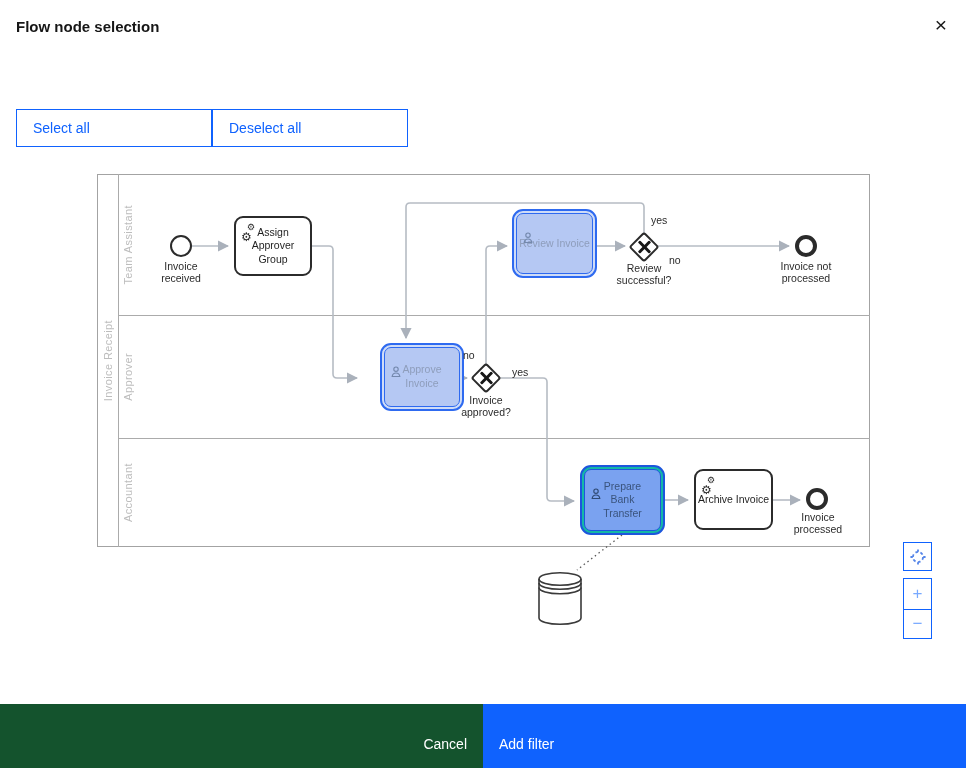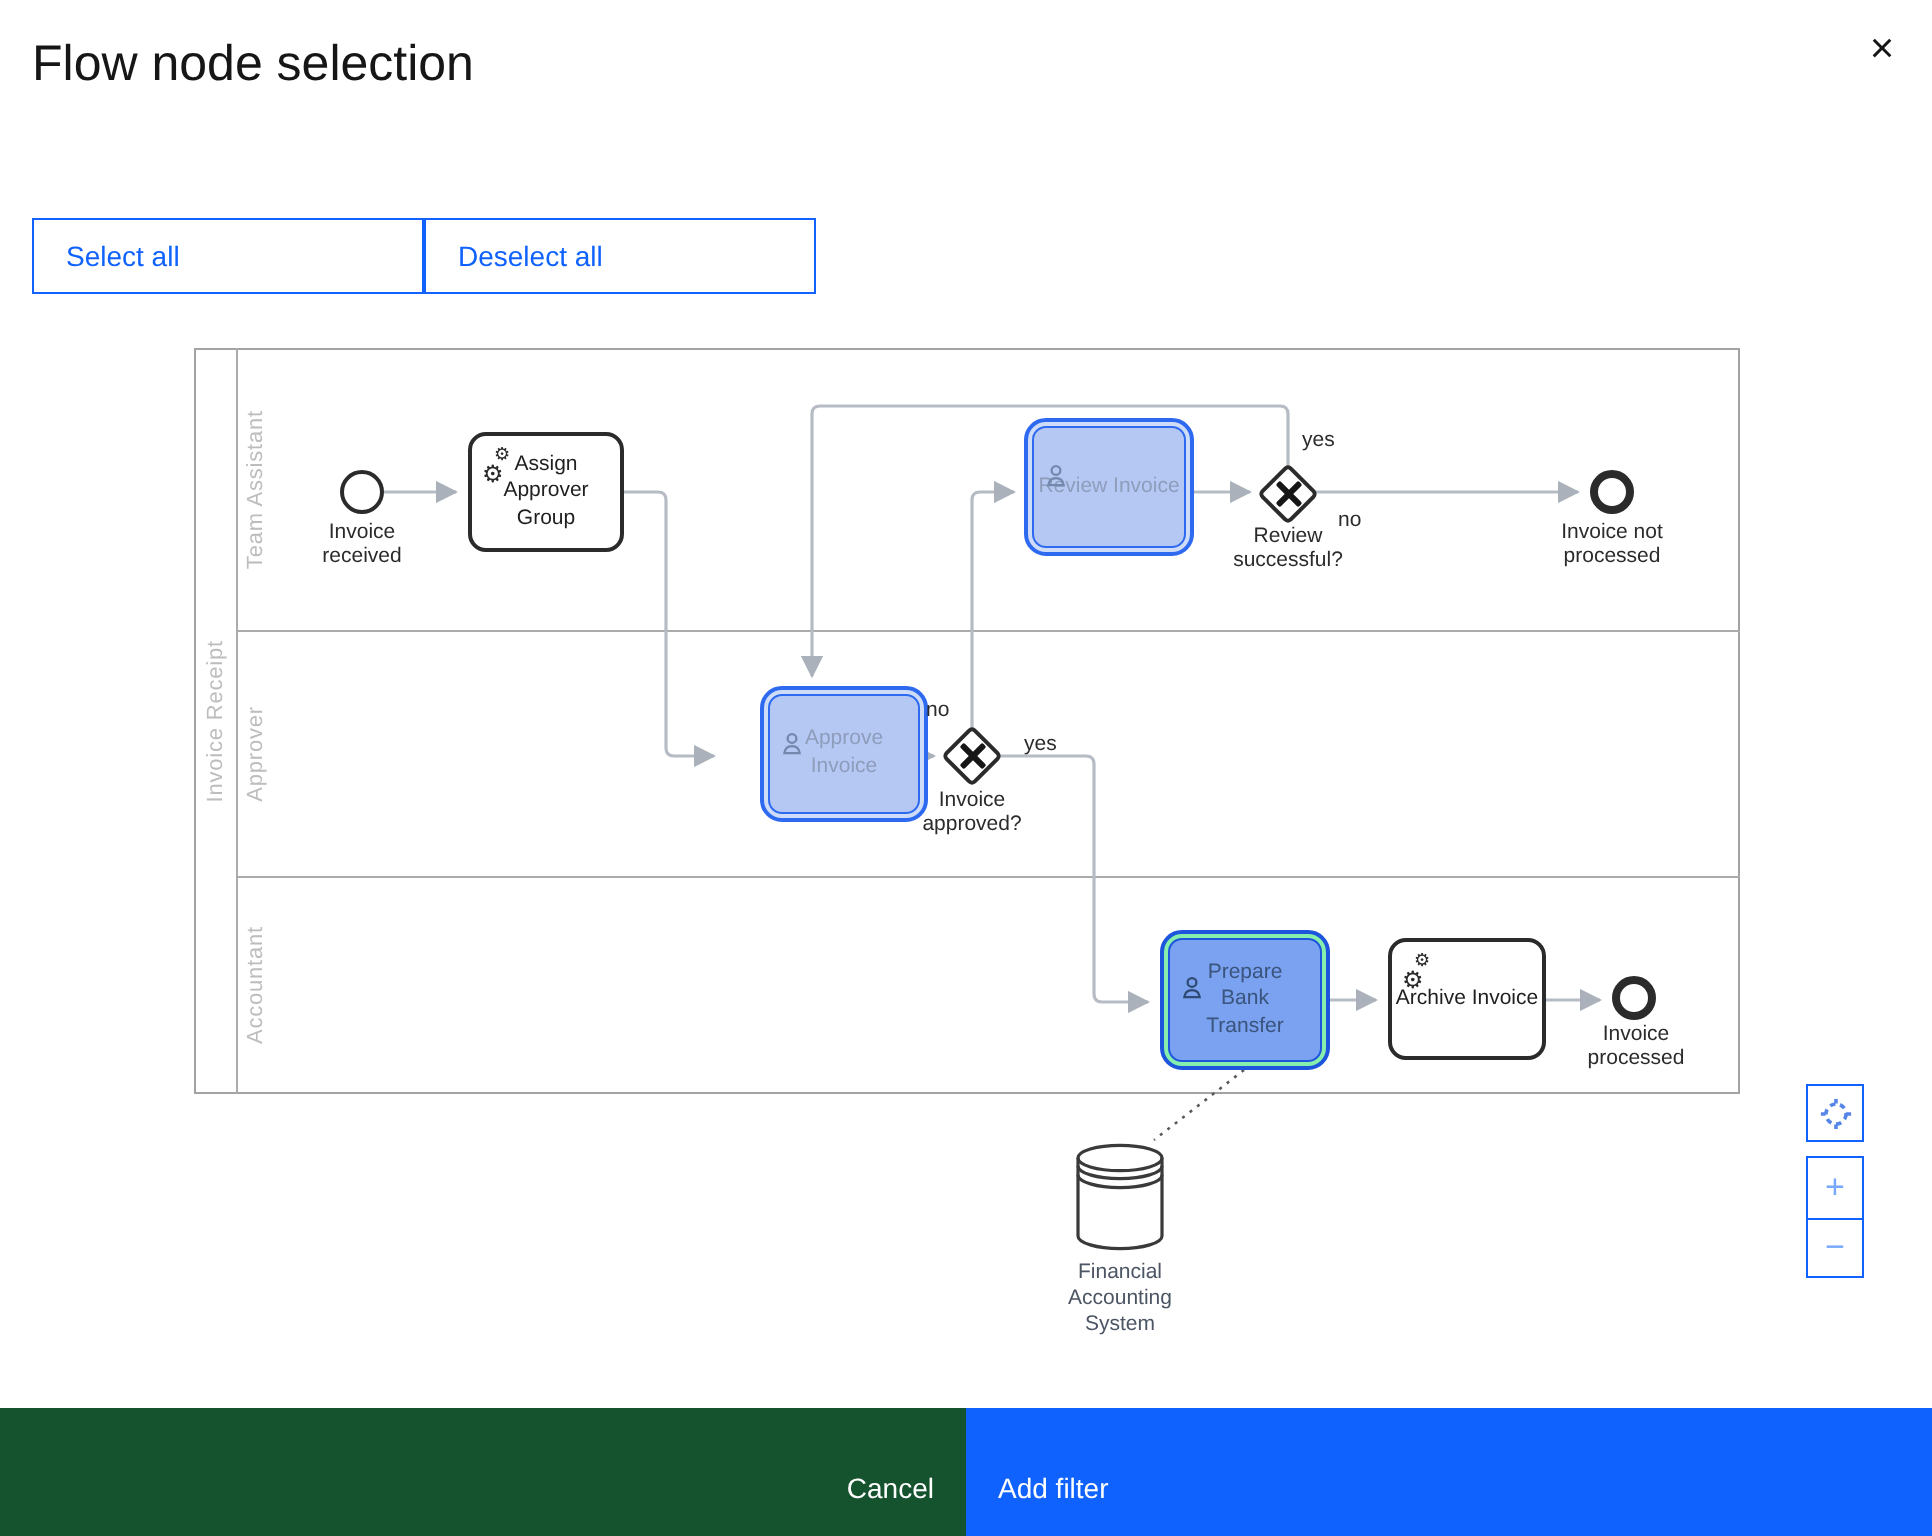--- a/index.html
+++ b/index.html
@@ -1,21 +1,21 @@
 <!DOCTYPE html>
 <html><head>
 <meta charset="utf-8">
 <style>
   * { margin:0; padding:0; box-sizing:border-box; }
   html,body { width:966px; height:768px; background:#fff; overflow:hidden;
     font-family:"Liberation Sans","DejaVu Sans",sans-serif; }
   .root { position:relative; width:966px; height:768px; background:#fff; }
 
   
-  .title { position:absolute; left:16px; top:18px; font-size:25px; color:#161616; font-weight:400; }
+  .title { position:absolute; left:16px; top:18px; font-size:15px; color:#161616; font-weight:700; }
   .close-btn { position:absolute; left:922px; top:6px; width:38px; height:38px;
     display:flex; align-items:center; justify-content:center; font-size:21px; font-weight:300;
     color:#161616; cursor:pointer; background:none; border:none; }
   .description { position:absolute; left:16px; top:75px; font-size:14px; color:#161616; }
   .hdr-btn { position:absolute; top:109px; height:38px; width:196px; background:#fff;
     border:1px solid #0f62fe; color:#0f62fe; font-size:14px; text-align:left;
     padding:0 0 0 16px; cursor:pointer; font-family:inherit; }
   .hdr-btn.select { left:16px; }
   .hdr-btn.deselect { left:212px; }
 
@@ -52,21 +52,21 @@
     font-size:10.5px; color:#1f1f1f; line-height:1.25; white-space:pre-line; cursor:pointer; }
   .gears { position:absolute; top:1px; left:5px; color:#2b2b2b; font-size:12px; line-height:1; }
   .gears .g2 { position:absolute; left:6px; top:4px; font-size:9px; }
 
   .sel { position:absolute; border-radius:11px; padding:2px; cursor:pointer; }
   .sel .inner { width:100%; height:100%; border-radius:7px; display:flex; align-items:center;
     justify-content:center; text-align:center; font-size:10.5px; line-height:1.3;
     white-space:pre-line; position:relative; }
   .sel.light { border:2px solid #2e6af0; background:#cfdcf7; }
   .sel.light .inner { border:1.5px solid #2e6af0; background:#b5c8f3; color:#8e9dbb; }
-  .sel.dark { border:2px solid #1d56dd; background:#86efac; }
+  .sel.dark { border:2px solid #1d56dd; background:#14b8a6; }
   .sel.dark .inner { border:1.5px solid #1d56dd; background:#7aa2f0; color:#3a547d; }
   .user-ico { position:absolute; top:3px; left:4px; }
 
   .node-label { position:absolute; text-align:center; font-size:10.5px; color:#2b2b2b;
     line-height:1.18; white-space:pre-line; }
   .flow-label { position:absolute; font-size:10.5px; color:#2b2b2b;margin-top:13px; }
   .ds-label { position:absolute; text-align:center; font-size:10.5px; color:#4b5563;
     line-height:1.22; white-space:pre-line; }
   .datastore { position:absolute; left:536px; top:570px; cursor:pointer; }
 
@@ -221,23 +221,20 @@
       <svg width="48" height="58" viewBox="0 0 48 58">
         <path d="M3 9 V48 A21 6.5 0 0 0 45 48 V9 A21 6.5 0 0 0 3 9 Z" fill="#fff" stroke="none"></path>
         <g fill="none" stroke="#3a3a3a" stroke-width="1.6">
           <ellipse cx="24" cy="9" rx="21" ry="6.3"></ellipse>
           <path d="M3 13 a21 6.3 0 0 0 42 0"></path>
           <path d="M3 17.5 a21 6.3 0 0 0 42 0"></path>
           <path d="M3 9 V48 a21 6.3 0 0 0 42 0 V9"></path>
         </g>
       </svg>
     </div>
-    <div class="ds-label" style="left:520px; top:630px; width:80px;">Financial
-Accounting
-System</div>
 
     <div class="flow-label" style="left:651px; top:201px;">yes</div>
     <div class="flow-label" style="left:669px; top:241px;">no</div>
     <div class="flow-label" style="left:463px; top:336px;">no</div>
     <div class="flow-label" style="left:512px; top:353px;">yes</div>
 
     <button class="zoom-btn fit">
       <svg width="18" height="18" viewBox="0 0 20 20">
         <circle cx="10" cy="10" r="5.6" fill="none" stroke="#5585e8" stroke-width="2" stroke-dasharray="3.1 2.6"></circle>
         <path d="M10 1.6 V4.2 M10 15.8 V18.4 M1.6 10 H4.2 M15.8 10 H18.4" stroke="#5585e8" stroke-width="2"></path>

